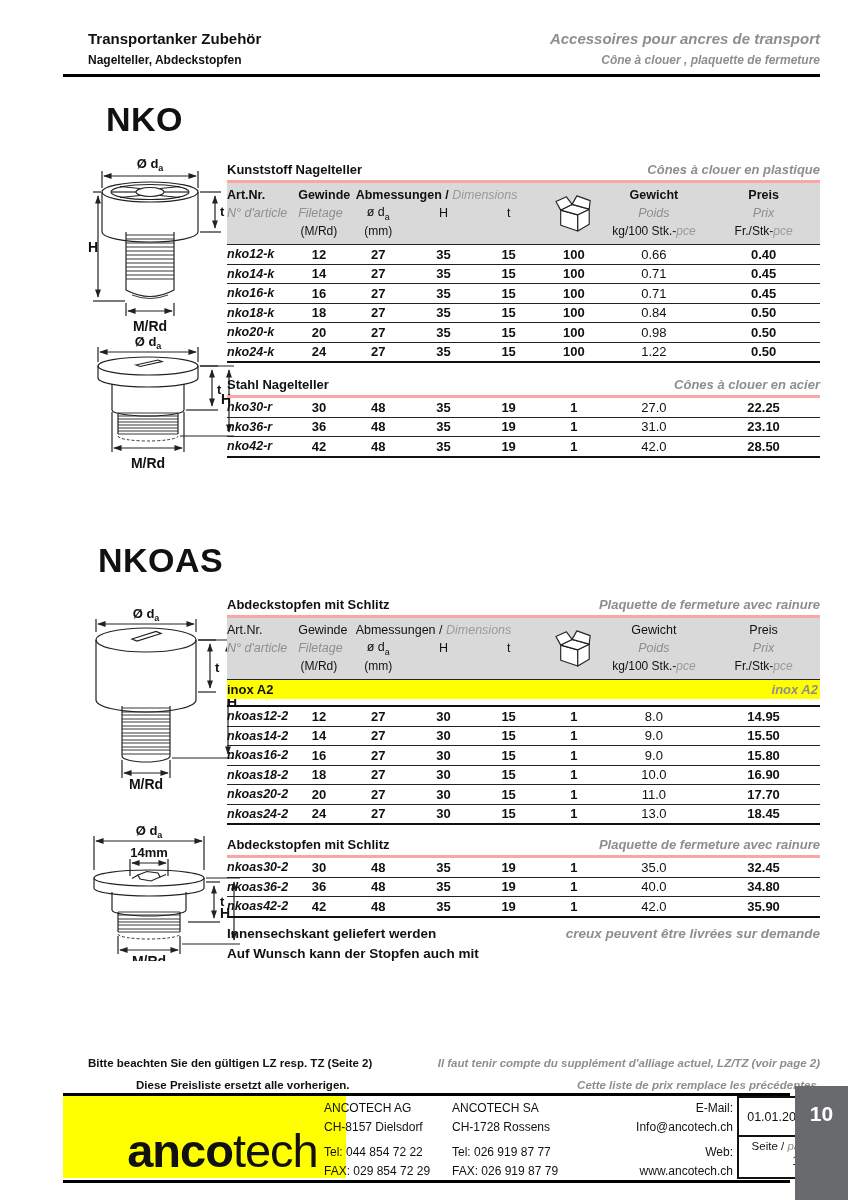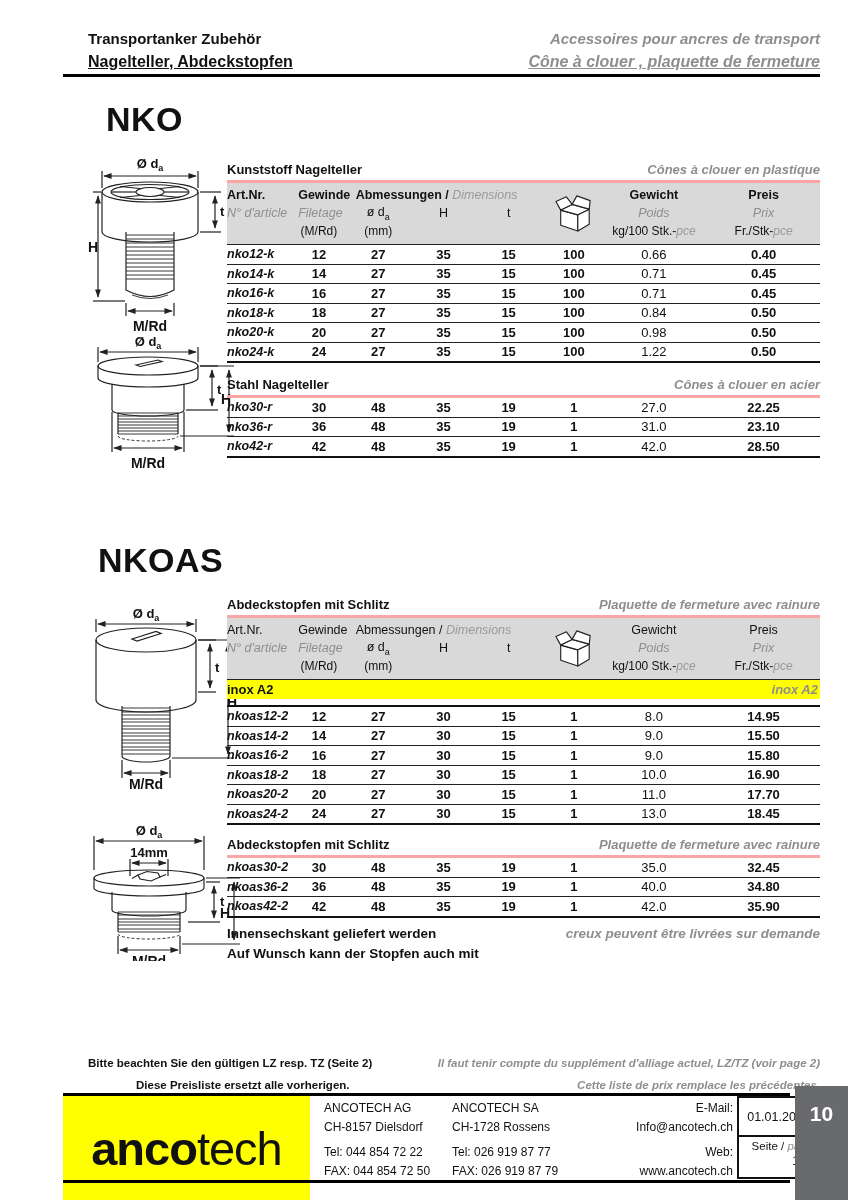--- a/index.html
+++ b/index.html
@@ -6,21 +6,21 @@
   .page{position:relative;width:848px;height:1200px;background:#fff;overflow:hidden;
         font-family:"Liberation Sans",sans-serif;color:#111;}
   .abs{position:absolute;}
   .b{font-weight:bold;}
   .fr-it{color:#8e8e8e;font-style:italic;font-weight:bold;}
   .bfr{color:#8e8e8e;font-style:italic;font-weight:normal;}
   .dimfr{color:#9a9a9a;font-style:italic;font-weight:normal;}
 
   
   .hd1{font-size:15px;}
-  .hd2{font-size:16px;text-decoration:underline;}
+  .hd2{font-size:12px;}
   #hdr-rule{background:#000;}
 
   .sec-title{font-size:34px;font-weight:bold;letter-spacing:.5px;}
 
   
   .ptable{width:593px;--cols:12% 7% 13% 9% 13% 9% 18% 19%;}
   .t-title{display:flex;justify-content:space-between;align-items:baseline;
            border-bottom:3px solid #fca5a5;padding-bottom:3px;font-size:13px;height:15px;}
   .t-title .de{font-weight:bold;}
   .band{background:#d9d9d9;position:relative;border-bottom:1.5px solid #222;padding:3px 0 4px;}
@@ -54,22 +54,22 @@
 
   .t4notes{display:flex;justify-content:space-between;font-size:13.5px;padding-top:6px;line-height:20px;}
   .n-de{font-weight:bold;}
   .n-fr{text-align:right;color:#8e8e8e;font-style:italic;font-weight:bold;}
 
   
   .bn{font-size:11.5px;font-weight:bold;}
 
   
   .frule{background:#000;height:2.5px;}
-  #f-logo{background:#ffff00;width:247px;height:104px;display:flex;align-items:center;
-          justify-content:center;font-size:47px;letter-spacing:-1px;color:#111;}
+  #f-logo{background:#ffff00;width:247px;height:82px;display:flex;align-items:flex-end;
+          justify-content:center;font-size:47px;letter-spacing:-1px;color:#111;padding-left:36px;}
   #f-logo .lb{font-weight:bold;}
   .fcol{font-size:12px;line-height:19px;}
   .fcol .gap{margin-top:6px;}
   #f-mail{text-align:right;}
   #f-datebox{width:83px;height:83px;border:2px solid #111;box-sizing:border-box;background:#fff;}
   .db-top{height:37px;border-bottom:2px solid #111;display:flex;align-items:center;
           justify-content:center;font-size:12.5px;}
   .db-bot{text-align:right;padding:3px 5px;font-size:11.5px;}
   .db-num{font-size:12.5px;margin-top:2px;}
   #f-tab{background:#696a6e;width:53px;height:114px;color:#fff;text-align:center;
@@ -604,21 +604,21 @@
 
   <div class="abs frule" style="left:63px;top:1093px;width:727px;"></div>
   <div class="abs" id="f-logo" style="left:63px;top:1096px;">
     <span class="lb">anco</span>
       <span class="ll">tech</span>
   </div>
   <div class="abs fcol" style="left:324px;top:1099px;">
     <div>ANCOTECH AG</div>
     <div>CH-8157 Dielsdorf</div>
     <div class="gap">Tel:  044 854 72 22</div>
-    <div>FAX: 044 854 72 50</div>
+    <div>FAX: 029 854 72 29</div>
   </div>
   <div class="abs fcol" style="left:452px;top:1099px;">
     <div>ANCOTECH SA</div>
     <div>CH-1728 Rossens</div>
     <div class="gap">Tel:  026 919 87 77</div>
     <div>FAX: 026 919 87 79</div>
   </div>
   <div class="abs fcol" id="f-mail" style="right:115px;top:1099px;">
     <div>E-Mail:</div>
     <div>Info@ancotech.ch</div>

